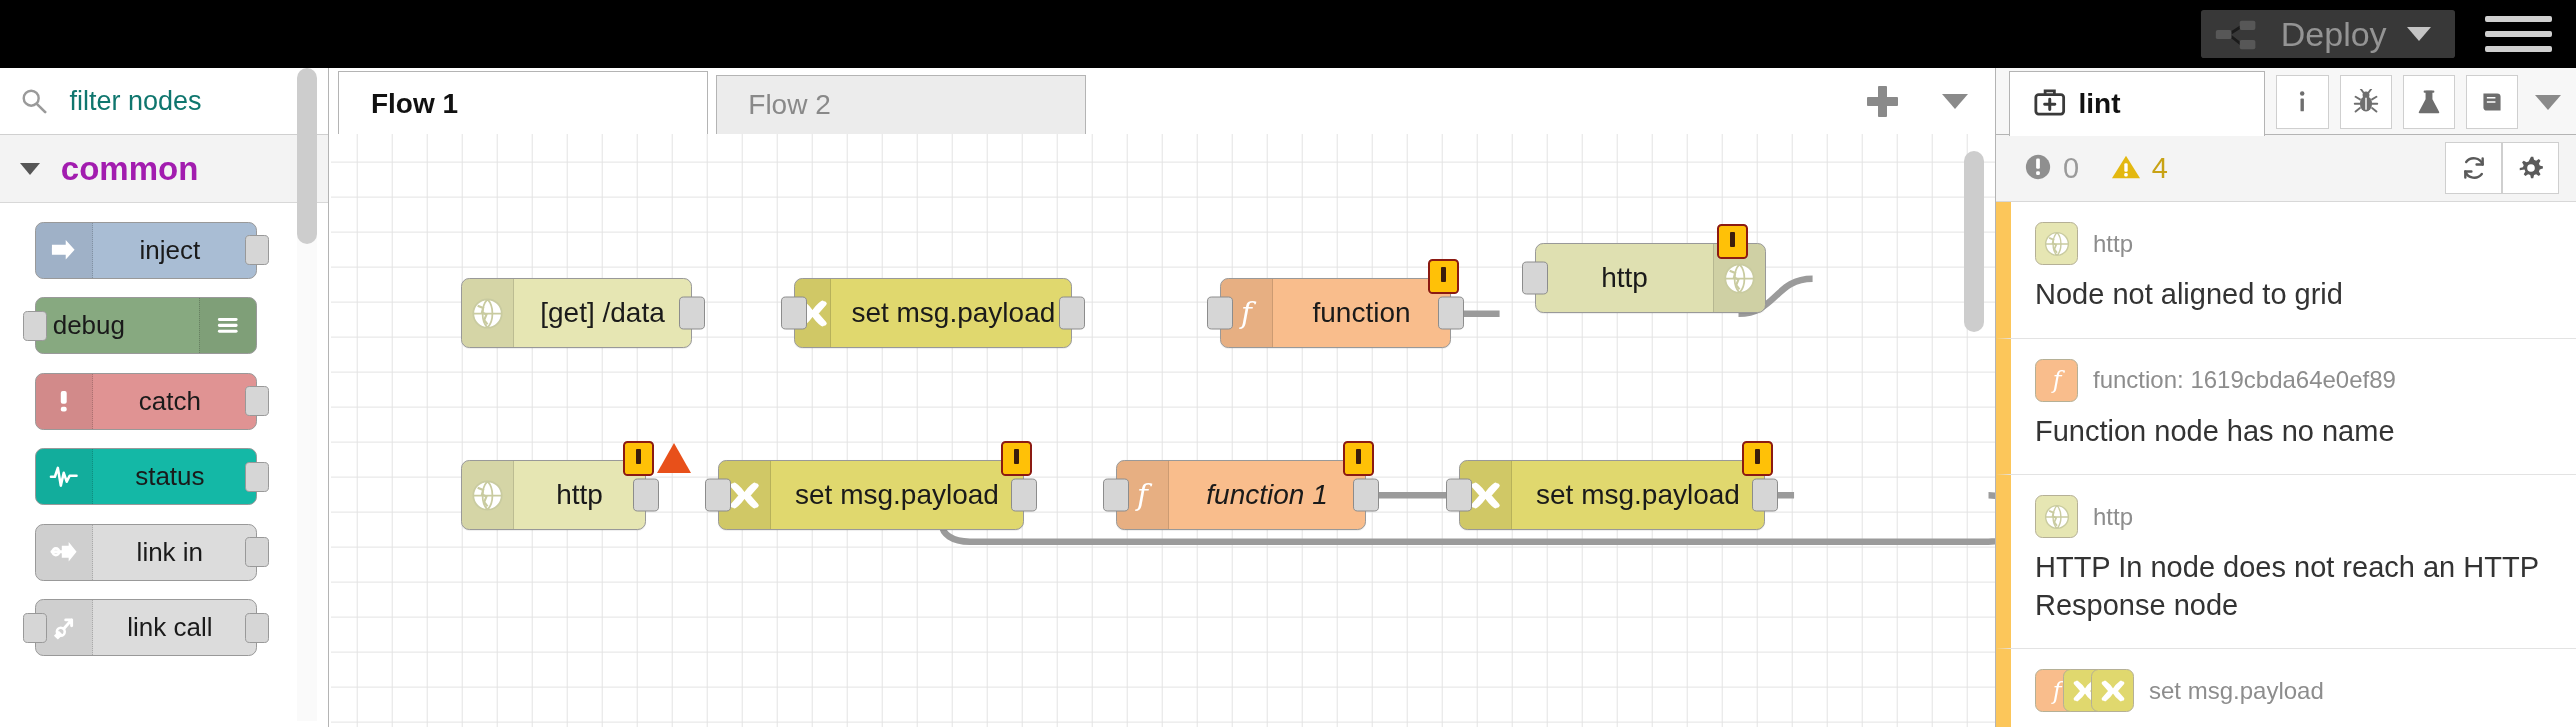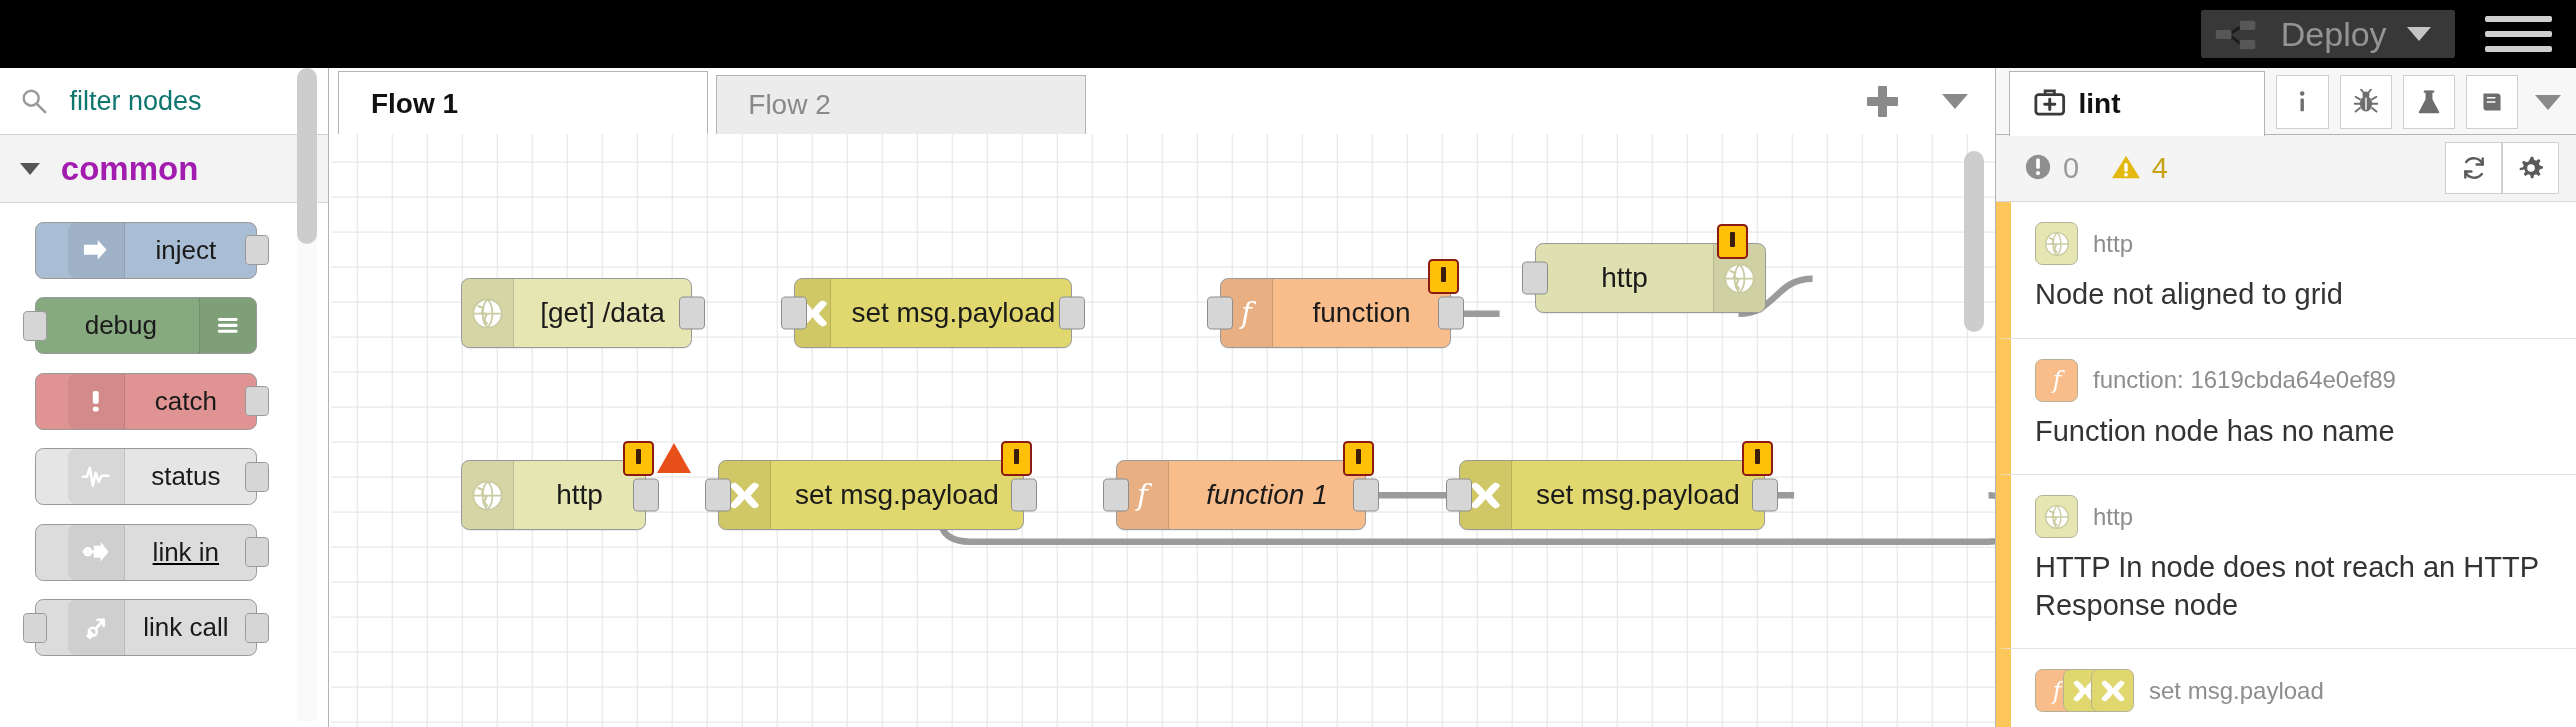--- a/index.html
+++ b/index.html
@@ -63,21 +63,21 @@
   .cat-caret {
     width: 0; height: 0; border-left: 10.2px solid transparent;
     border-right: 10.2px solid transparent; border-top: 12px solid #555;
     margin-right: 20.4px;
   }
   #palette-category-label { font-size: 33px; font-weight: bold; color: #a21caf; text-align: center; }
   #palette-list { position: relative; padding-top: 18.5px; }
   .pnode {
     position: relative; margin: 0 0 18.5px 35px;
     width: 222px; height: 57px; border-radius: 8.3px;
-    border: 0.9px solid #999; display: flex; align-items: center; padding-left: 32px;
+    border: 0.9px solid #999; display: flex; align-items: center;
   }
   .pnode-icon {
     width: 57px; height: 100%; border-right: 0.9px dotted rgba(0,0,0,.18);
     border-radius: 7.4px 0 0 7.4px; display: flex;
     align-items: center; justify-content: center;
     background: rgba(0,0,0,.06);
   }
   .pnode-label {
     flex: 1; text-align: center; font-size: 26px; color: #1a1a1a;
     padding-right: 9.3px; white-space: nowrap;
@@ -315,30 +315,30 @@
       <div class="pnode" style="background: rgb(224, 147, 147);">
         <div class="pnode-icon">
           <svg viewBox="0 0 32 32" width="31.5" height="31.5">
             <rect x="13" y="6" width="6" height="13" rx="2" fill="#fff"></rect>
             <rect x="13" y="22" width="6" height="5" rx="2" fill="#fff"></rect>
           </svg>
         </div>
         <div class="pnode-label">catch</div>
         <div class="port out"></div>
       </div>
-      <div class="pnode" style="background: #e5e5e5;">
+      <div class="pnode" style="background: #14b8a6;">
         <div class="pnode-icon">
           <svg viewBox="0 0 32 32" width="31.5" height="31.5">
             <path d="M3 16 h4 l3 -9 3 18 3 -13 3 9 3 -6 h7" fill="none" stroke="#fff" stroke-width="2.6" stroke-linejoin="round" stroke-linecap="round"></path>
           </svg>
         </div>
         <div class="pnode-label">status</div>
         <div class="port out"></div>
       </div>
-      <div class="pnode" style="background: rgb(220, 220, 220); text-decoration: underline;">
+      <div class="pnode" style="background: rgb(220, 220, 220);">
         <div class="pnode-icon">
           <svg viewBox="0 0 32 32" width="31.5" height="31.5">
             <path d="M4 16 h11" stroke="#fff" stroke-width="3" stroke-linecap="round"></path>
             <circle cx="8" cy="16" r="3.4" fill="none" stroke="#fff" stroke-width="2.6"></circle>
             <path d="M14 10 h7 V6 l8 10 -8 10 v-4 h-7 z" fill="#fff"></path>
           </svg>
         </div>
         <div class="pnode-label">link in</div>
         <div class="port out"></div>
       </div>

